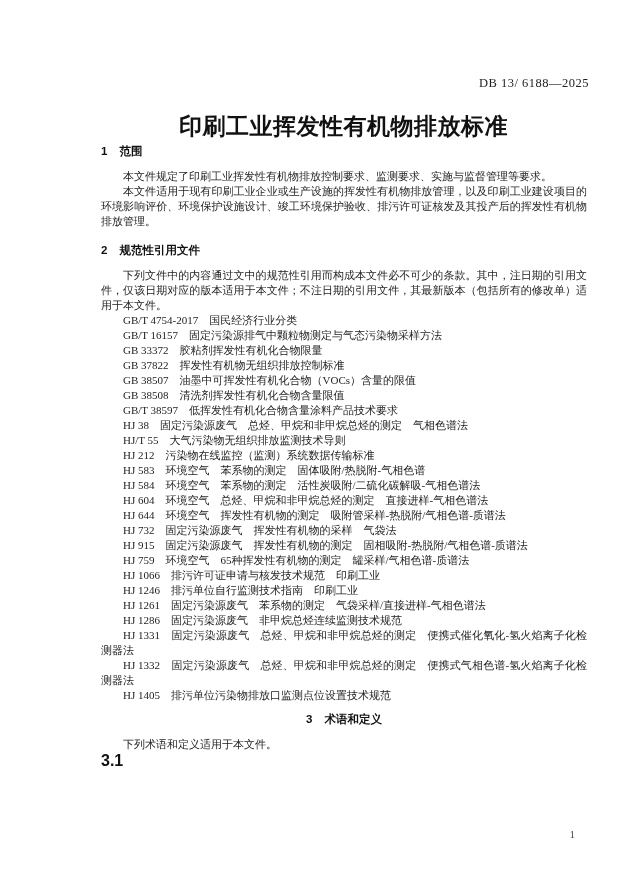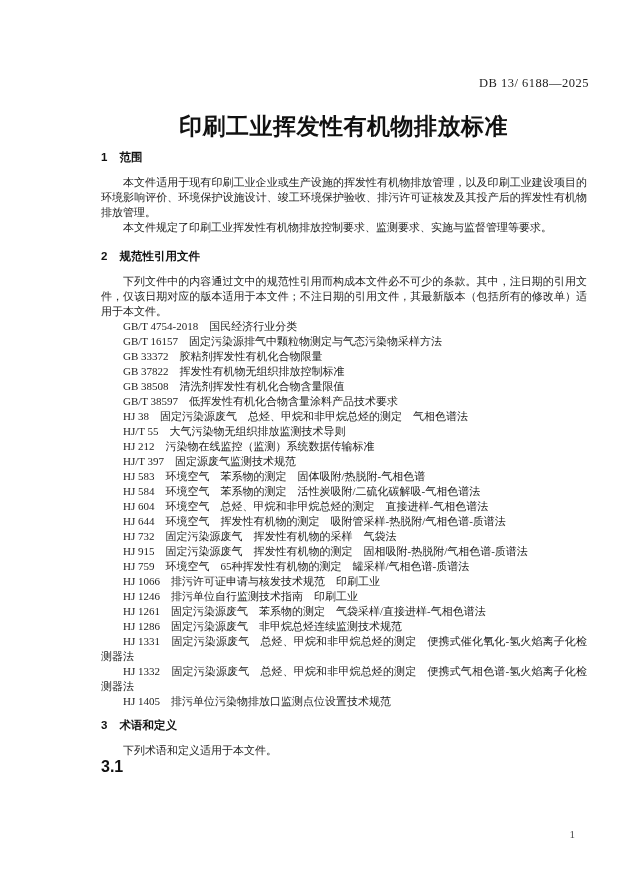--- a/index.html
+++ b/index.html
@@ -29,37 +29,37 @@
     text-align: center;
     font-family: "Liberation Sans", "DejaVu Sans", sans-serif;
     font-weight: bold;
     font-size: 23px;
     letter-spacing: 0.5px;
     color: #111;
   }
   .body-block {
     position: absolute;
     left: 73px;
-    top: 150px;
+    top: 144px;
     width: 486px;
     font-size: 11px;
     line-height: 15px;
   }
   .sec-heading {
     font-family: "Liberation Sans", "DejaVu Sans", sans-serif;
     font-weight: bold;
     font-size: 11.5px;
     line-height: 15px;
     color: #111;
     margin: 0 0 10px 0;
   }
   .sec-heading .sec-num { display: inline-block; }
   .sec-heading .sec-title { margin-left: 12px; }
   .mt-sec2 { margin-top: 14px; }
-  .mt-sec3 { margin-top: 9px; }
+  .mt-sec3 { margin-top: 9px; text-align: center; }
   .para {
     margin: 0;
     text-indent: 2em;
     text-align: justify;
     text-justify: inter-ideograph;
   }
   .refs { margin: 0; }
   .ref {
     margin: 0;
     text-indent: 2em;
@@ -89,39 +89,39 @@
 
   <div class="doc-number">DB 13/ 6188—2025</div>
 
   <div class="doc-title">印刷工业挥发性有机物排放标准</div>
 
   <div class="body-block">
 
     <div class="sec-heading">
       <span class="sec-num">1</span><span class="sec-title">范围</span>
     </div>
+    <p class="para">本文件规定了印刷工业挥发性有机物排放控制要求、监测要求、实施与监督管理等要求。</p>
     <p class="para">本文件适用于现有印刷工业企业或生产设施的挥发性有机物排放管理，以及印刷工业建设项目的环境影响评价、环境保护设施设计、竣工环境保护验收、排污许可证核发及其投产后的挥发性有机物排放管理。</p>
-    <p class="para">本文件规定了印刷工业挥发性有机物排放控制要求、监测要求、实施与监督管理等要求。</p>
 
     <div class="sec-heading mt-sec2">
       <span class="sec-num">2</span><span class="sec-title">规范性引用文件</span>
     </div>
     <p class="para">下列文件中的内容通过文中的规范性引用而构成本文件必不可少的条款。其中，注日期的引用文件，仅该日期对应的版本适用于本文件；不注日期的引用文件，其最新版本（包括所有的修改单）适用于本文件。</p>
 
     <div class="refs">
-      <p class="ref">GB/T 4754-2018　国民经济行业分类</p>
+      <p class="ref">GB/T 4754-2017　国民经济行业分类</p>
       <p class="ref">GB/T 16157　固定污染源排气中颗粒物测定与气态污染物采样方法</p>
       <p class="ref">GB 33372　胶粘剂挥发性有机化合物限量</p>
       <p class="ref">GB 37822　挥发性有机物无组织排放控制标准</p>
+      <p class="ref">GB 38507　油墨中可挥发性有机化合物（VOCs）含量的限值</p>
       <p class="ref">GB 38508　清洗剂挥发性有机化合物含量限值</p>
       <p class="ref">GB/T 38597　低挥发性有机化合物含量涂料产品技术要求</p>
       <p class="ref">HJ 38　固定污染源废气　总烃、甲烷和非甲烷总烃的测定　气相色谱法</p>
       <p class="ref">HJ/T 55　大气污染物无组织排放监测技术导则</p>
       <p class="ref">HJ 212　污染物在线监控（监测）系统数据传输标准</p>
-      <p class="ref">HJ/T 397　固定源废气监测技术规范</p>
       <p class="ref">HJ 583　环境空气　苯系物的测定　固体吸附/热脱附-气相色谱</p>
       <p class="ref">HJ 584　环境空气　苯系物的测定　活性炭吸附/二硫化碳解吸-气相色谱法</p>
       <p class="ref">HJ 604　环境空气　总烃、甲烷和非甲烷总烃的测定　直接进样-气相色谱法</p>
       <p class="ref">HJ 644　环境空气　挥发性有机物的测定　吸附管采样-热脱附/气相色谱-质谱法</p>
       <p class="ref">HJ 732　固定污染源废气　挥发性有机物的采样　气袋法</p>
       <p class="ref">HJ 915　固定污染源废气　挥发性有机物的测定　固相吸附-热脱附/气相色谱-质谱法</p>
       <p class="ref">HJ 759　环境空气　65种挥发性有机物的测定　罐采样/气相色谱-质谱法</p>
       <p class="ref">HJ 1066　排污许可证申请与核发技术规范　印刷工业</p>
       <p class="ref">HJ 1246　排污单位自行监测技术指南　印刷工业</p>
       <p class="ref">HJ 1261　固定污染源废气　苯系物的测定　气袋采样/直接进样-气相色谱法</p>

